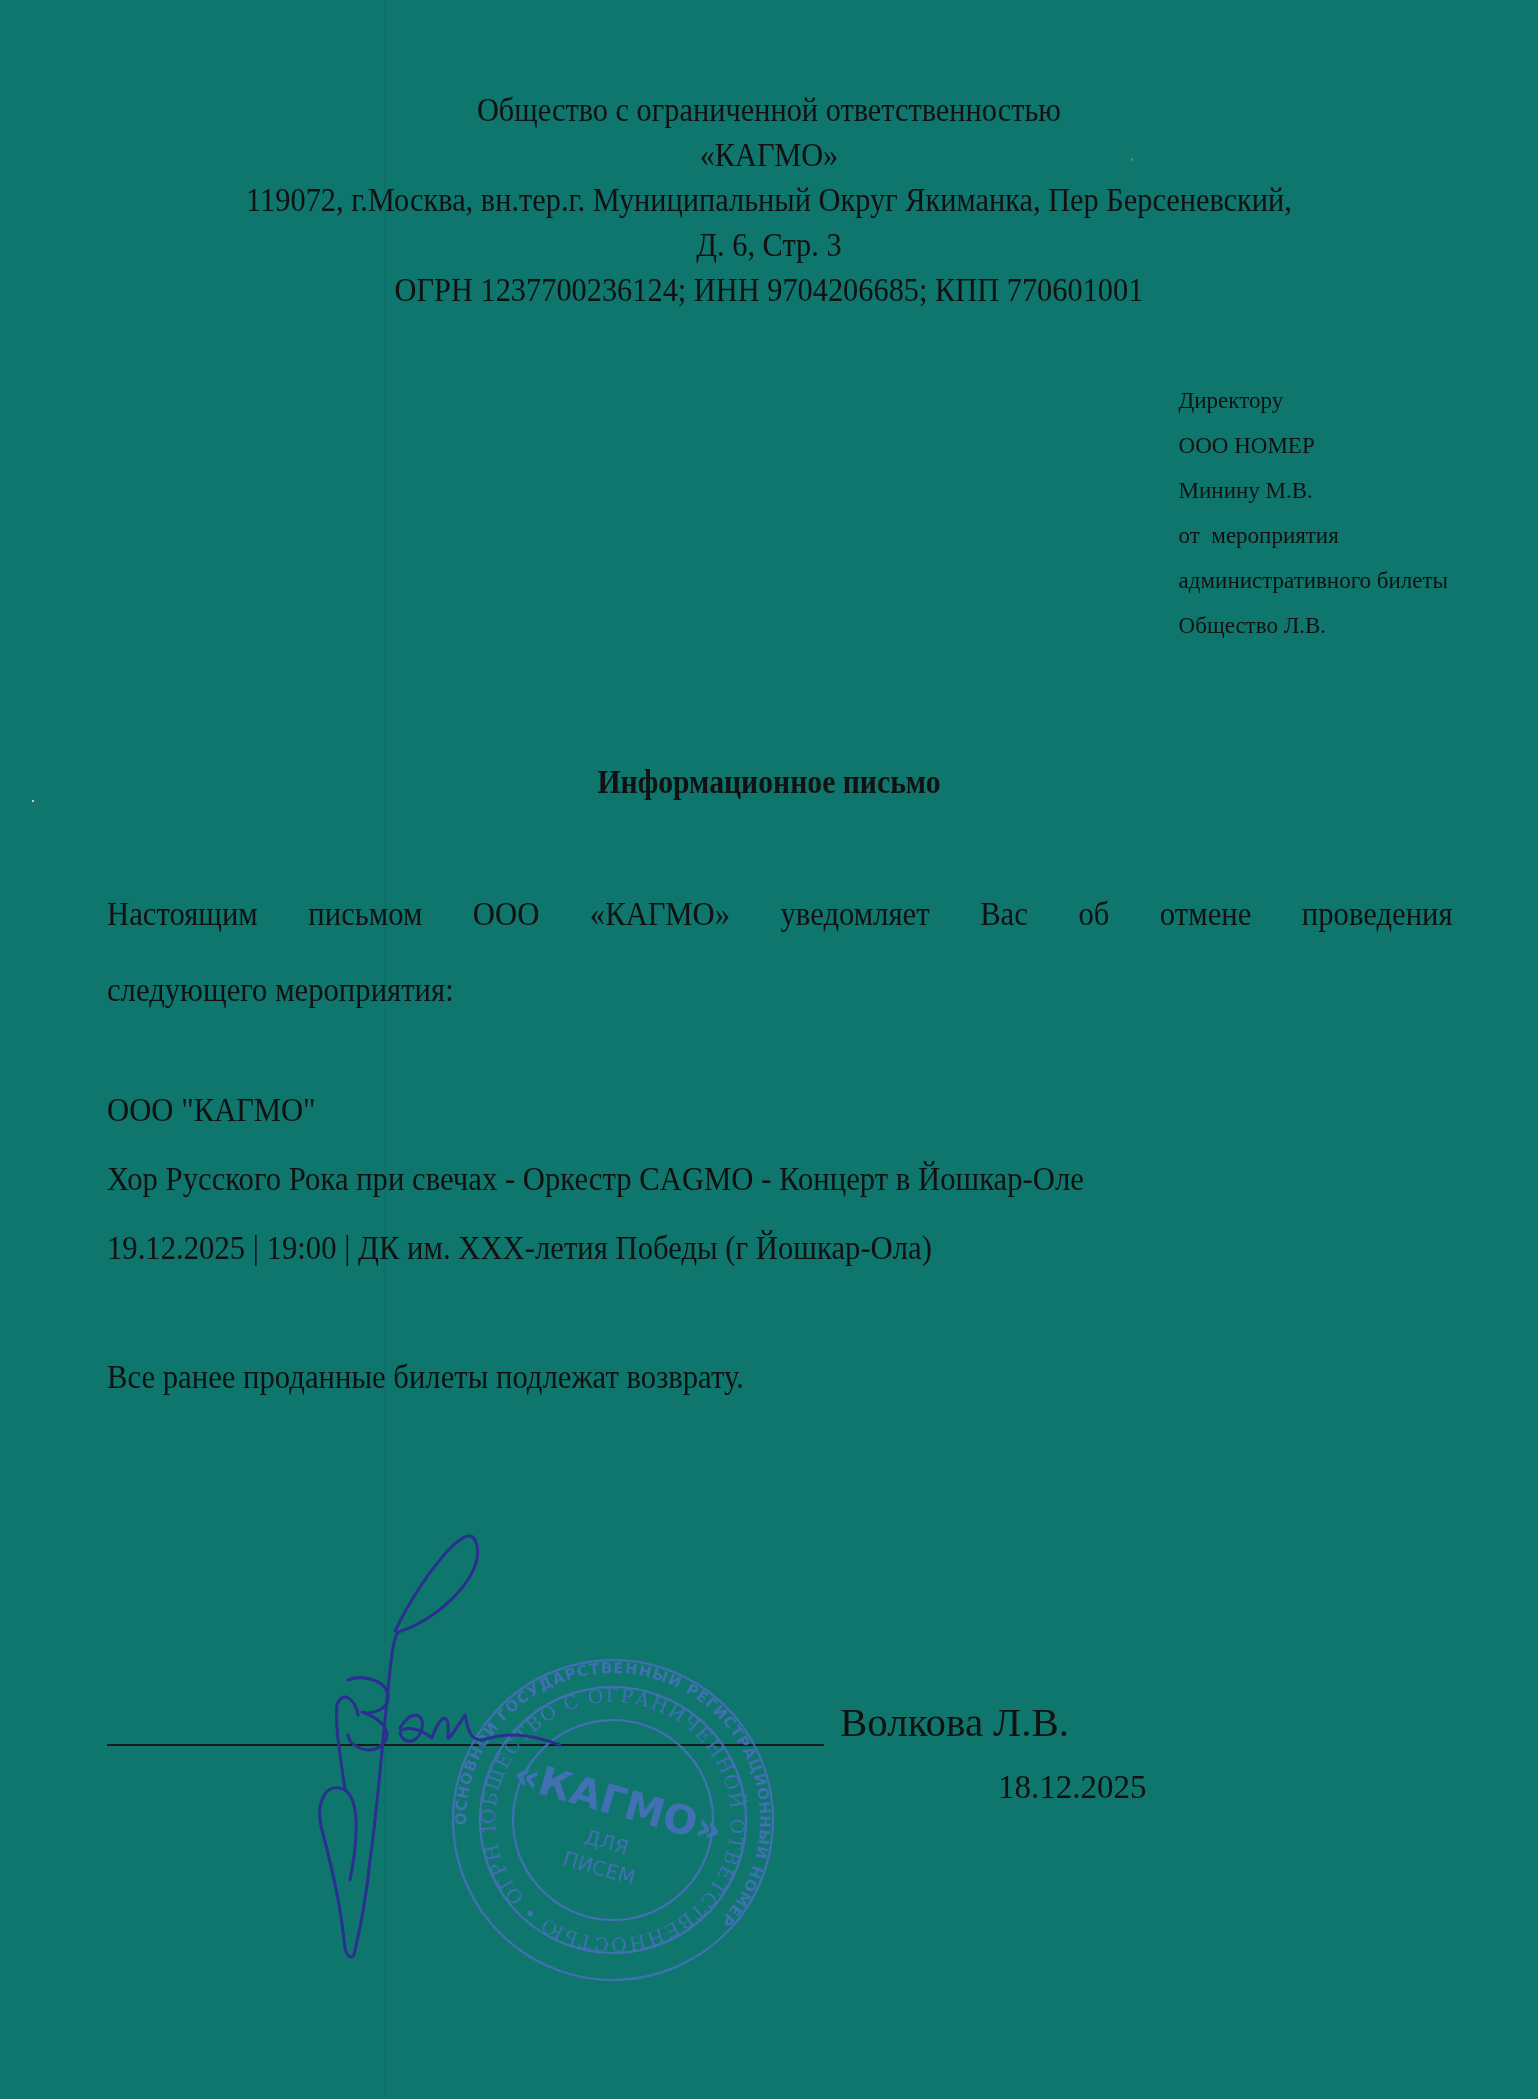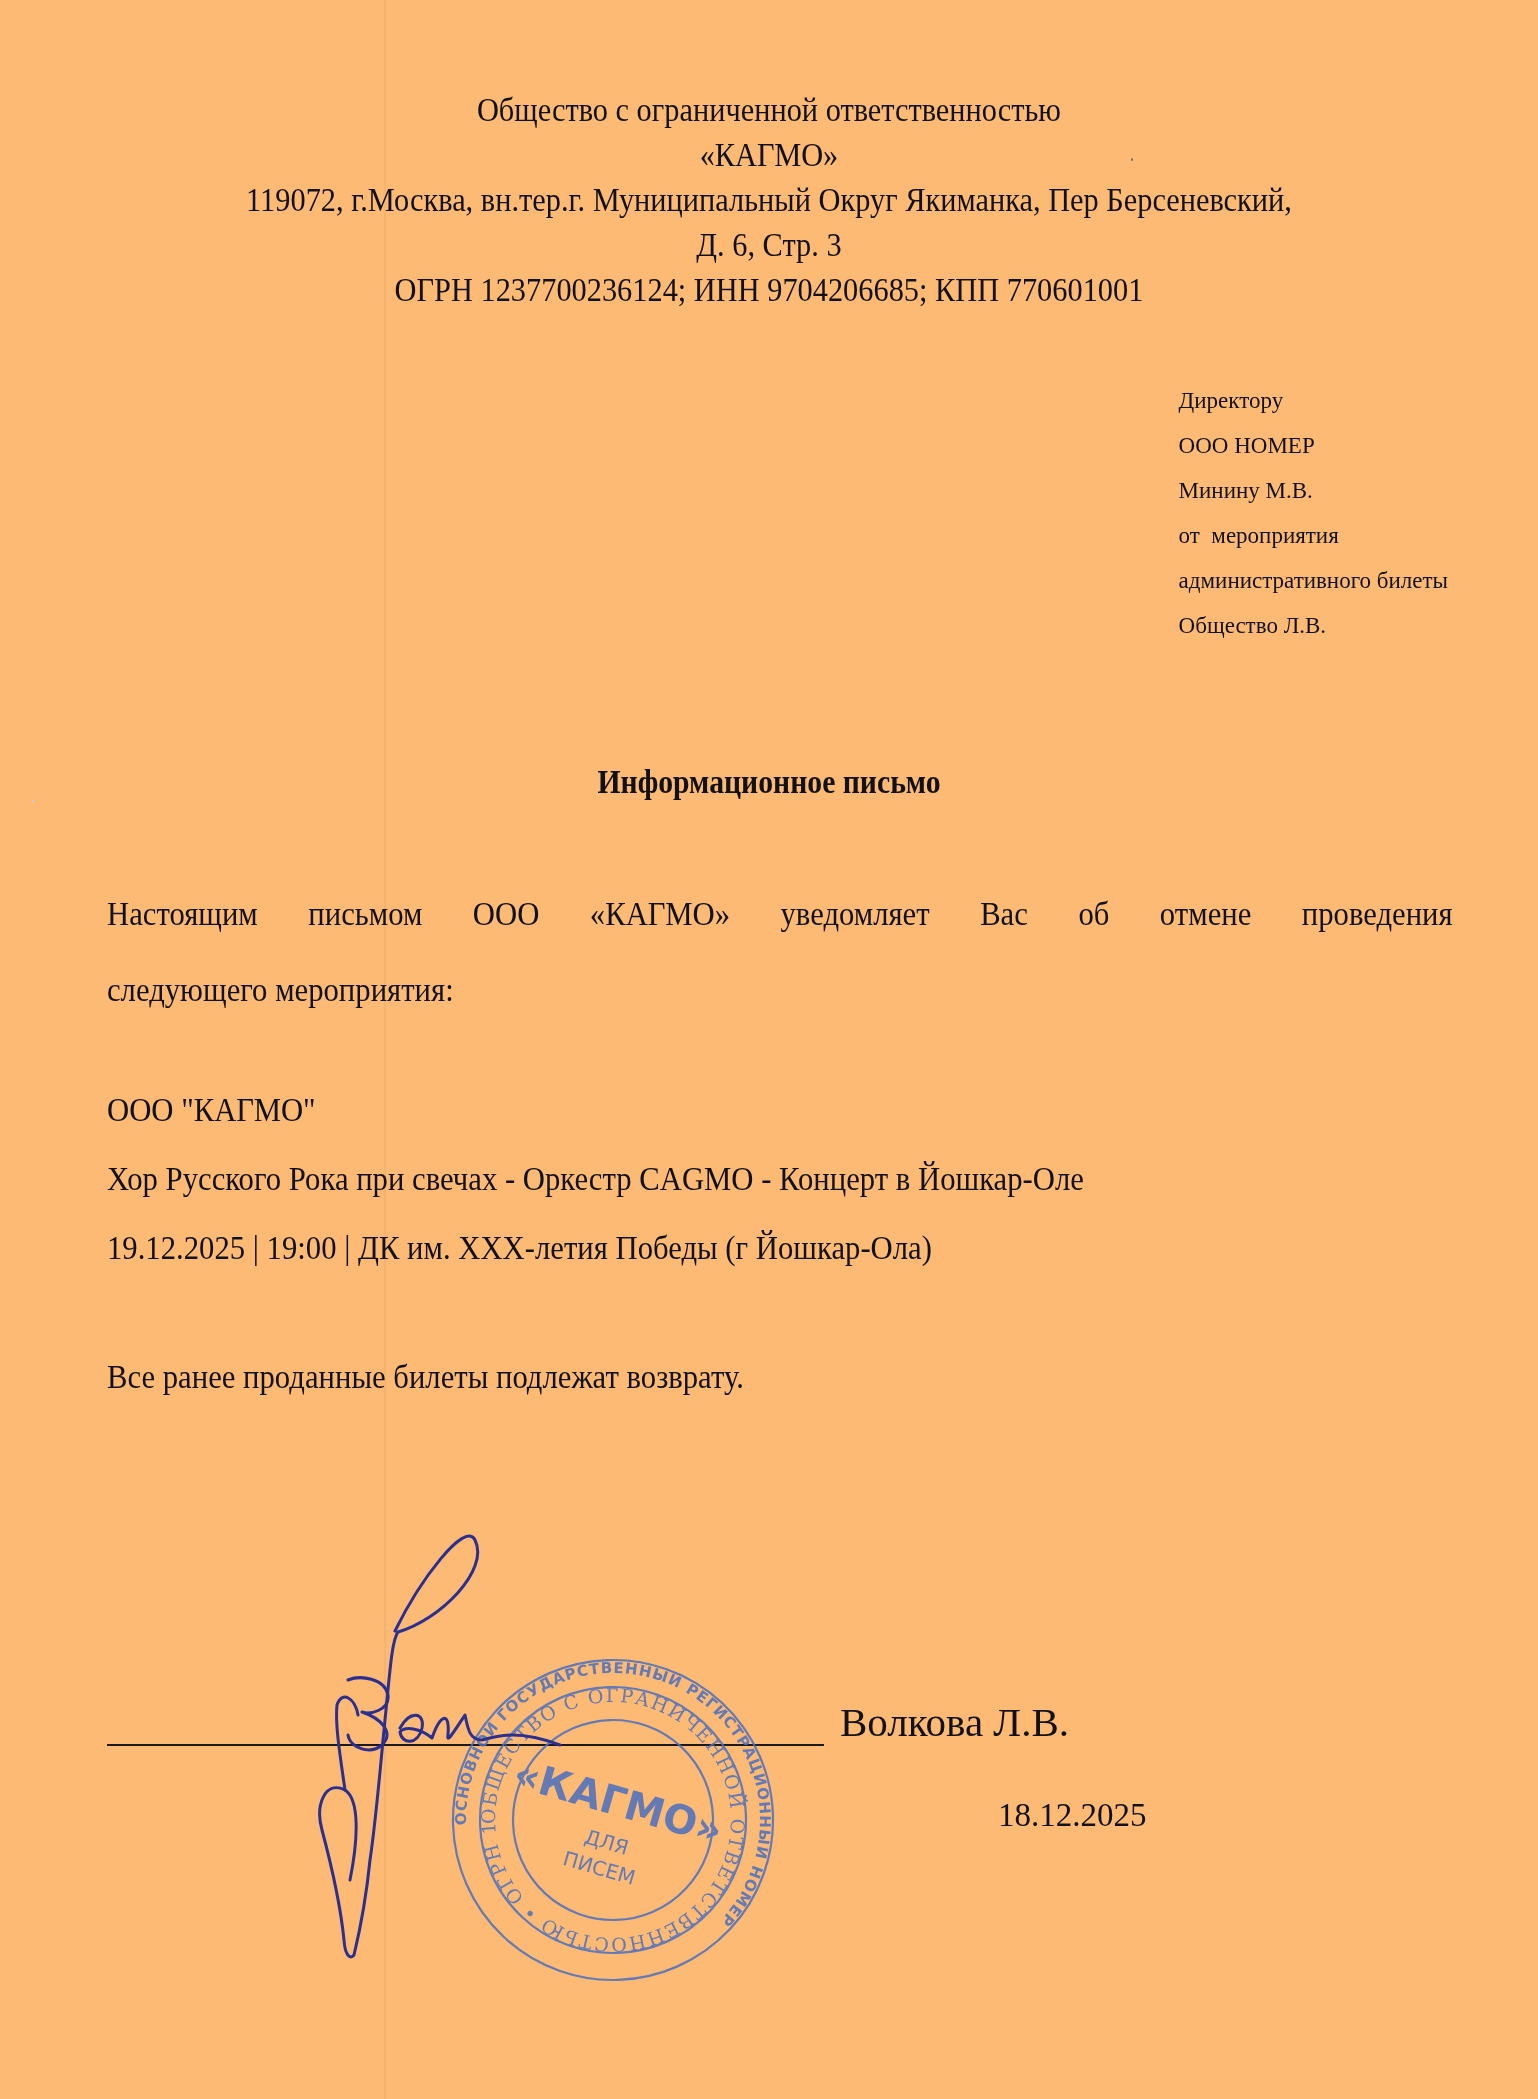--- a/index.html
+++ b/index.html
@@ -1,17 +1,17 @@
 <!DOCTYPE html>
 <html><head>
   <meta charset="utf-8">
   <style>
     html, body { margin: 0; padding: 0; background: #ffffff; }
     body { width: 1538px; height: 2099px; position: relative; overflow: hidden; color: #111; font-family: "Liberation Serif", "DejaVu Serif", serif; }
-    .page { position: absolute; inset: 0; background: #fdba74; }
+    .page { position: absolute; inset: 0; background: #0f766e; }
     .fold-line { position: absolute; left: 384px; top: 0; width: 2px; height: 2099px; background: linear-gradient(to right, rgba(0,0,0,0.025), rgba(0,0,0,0.05), rgba(0,0,0,0.02)); }
     .speck { position: absolute; left: 1131px; top: 158px; width: 2px; height: 3px; background: #777; border-radius: 1px; }
     .speck2 { position: absolute; left: 32px; top: 800px; width: 2px; height: 2px; background: #ccc; }
 
     .header { position: absolute; left: 0; top: 88px; width: 1538px; text-align: center; font-size: 33px; line-height: 45px; transform: scaleX(0.92); transform-origin: 769px 0; }
     .header div { white-space: nowrap; }
 
     .addressee { position: absolute; right: 90px; top: 378px; text-align: left; font-size: 23px; line-height: 45px; }
     .addressee div { white-space: pre; }
 
@@ -20,21 +20,21 @@
     .body-text { position: absolute; left: 107px; width: 1346px; font-size: 33px; line-height: 45px; }
     .para1 { top: 892px; text-align: justify; text-align-last: left; transform: scaleX(0.93); transform-origin: 0 0; width: 1447px; }
     .para1 .l1 { display: flex; justify-content: space-between; white-space: nowrap; }
     .para1 .l2 { margin-top: 31px; white-space: nowrap; }
     .event { top: 1088px; transform: scaleX(0.93); transform-origin: 0 0; }
     .event div { white-space: nowrap; height: 45px; margin-bottom: 24px; }
     .refund { top: 1355px; white-space: nowrap; transform: scaleX(0.93); transform-origin: 0 0; }
 
     .sign-line { position: absolute; left: 107px; top: 1744px; width: 717px; height: 2px; background: #1a1a1a; }
     .signer-name { position: absolute; left: 840px; top: 1700px; font-size: 41px; line-height: 45px; white-space: nowrap; }
-    .sign-date { position: absolute; left: 998px; top: 1765px; font-size: 33px; line-height: 45px; white-space: nowrap; margin-top: 28px; }
+    .sign-date { position: absolute; left: 998px; top: 1765px; font-size: 33px; line-height: 45px; white-space: nowrap; }
 
     .stamp { position: absolute; left: 448px; top: 1655px; width: 330px; height: 330px; transform: rotate(-2deg); opacity: 0.85; }
     .signature { position: absolute; left: 300px; top: 1500px; width: 560px; height: 460px; }
   </style>
 </head>
 <body>
 
 <div class="page">
   <div class="fold-line"></div>
   <div class="speck"></div>

